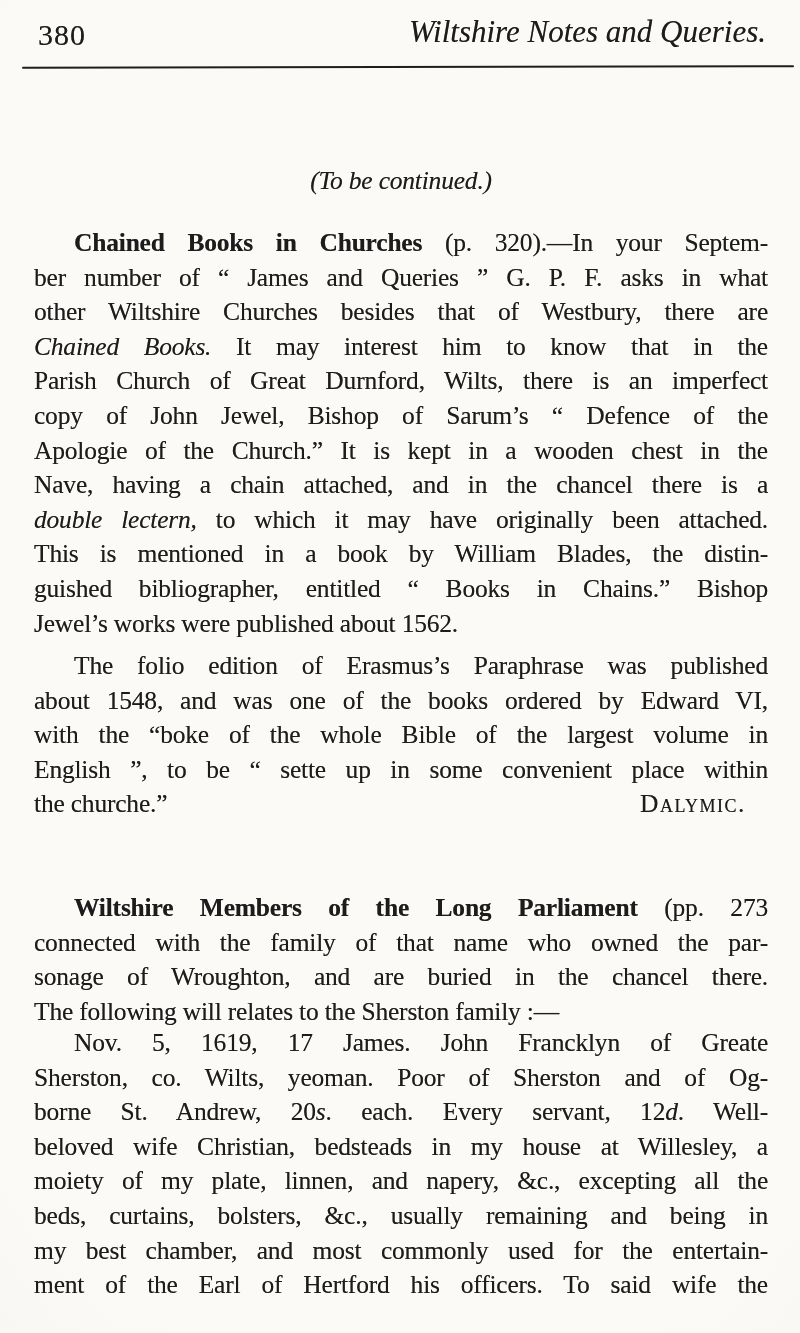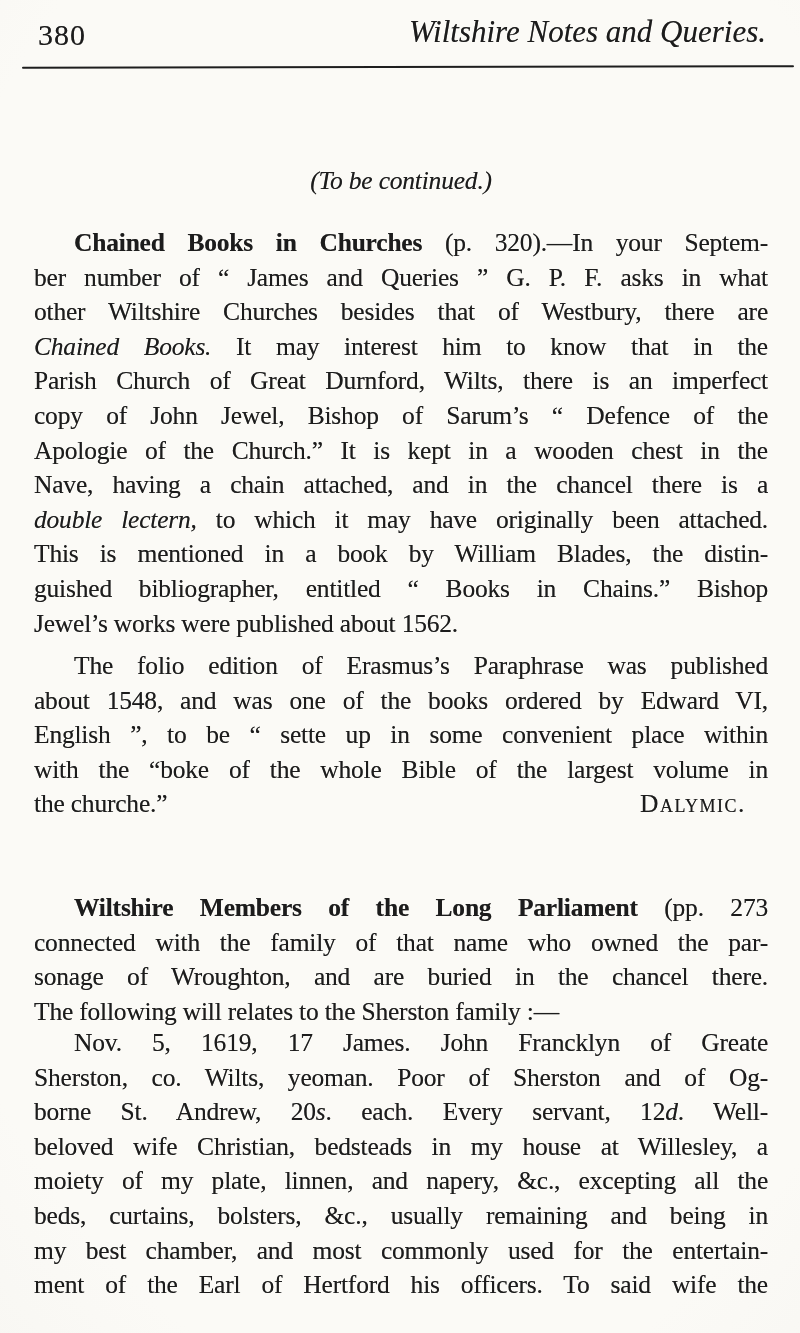--- a/index.html
+++ b/index.html
@@ -92,22 +92,22 @@
       <div class="line"><span>Apologie of the Church.”  It is kept in a wooden chest in the</span></div>
       <div class="line"><span>Nave, having a chain attached, and in the chancel there is a</span></div>
       <div class="line"><i>double lectern,</i><span> to which it may have originally been attached.</span></div>
       <div class="line"><span>This is mentioned in a book by William Blades, the distin-</span></div>
       <div class="line"><span>guished bibliographer, entitled “ Books in Chains.”  Bishop</span></div>
       <div class="line last"><span>Jewel’s works were published about 1562.</span></div>
     </div>
   <div class="block b-erasmus">
       <div class="line"><span class="ind"></span><span>The folio edition of Erasmus’s Paraphrase was published</span></div>
       <div class="line"><span>about 1548, and was one of the books ordered by Edward VI,</span></div>
+      <div class="line"><span>with the “boke of the whole Bible of the largest volume in</span></div>
       <div class="line"><span>English ”, to be “ sette up in some convenient place within</span></div>
-      <div class="line"><span>with the “boke of the whole Bible of the largest volume in</span></div>
       <div class="line split">
         <span>the churche.”</span>
         <span class="sc">Dalymic.</span>
       </div>
     </div>
   <div class="block b-members">
       <div class="line"><span class="ind"></span><b>Wiltshire Members of the Long Parliament</b><span> (pp. 273</span></div>
       <div class="line"><span>connected with the family of that name who owned the par-</span></div>
       <div class="line"><span>sonage of Wroughton, and are buried in the chancel there.</span></div>
       <div class="line last"><span>The following will relates to the Sherston family :—</span></div>

